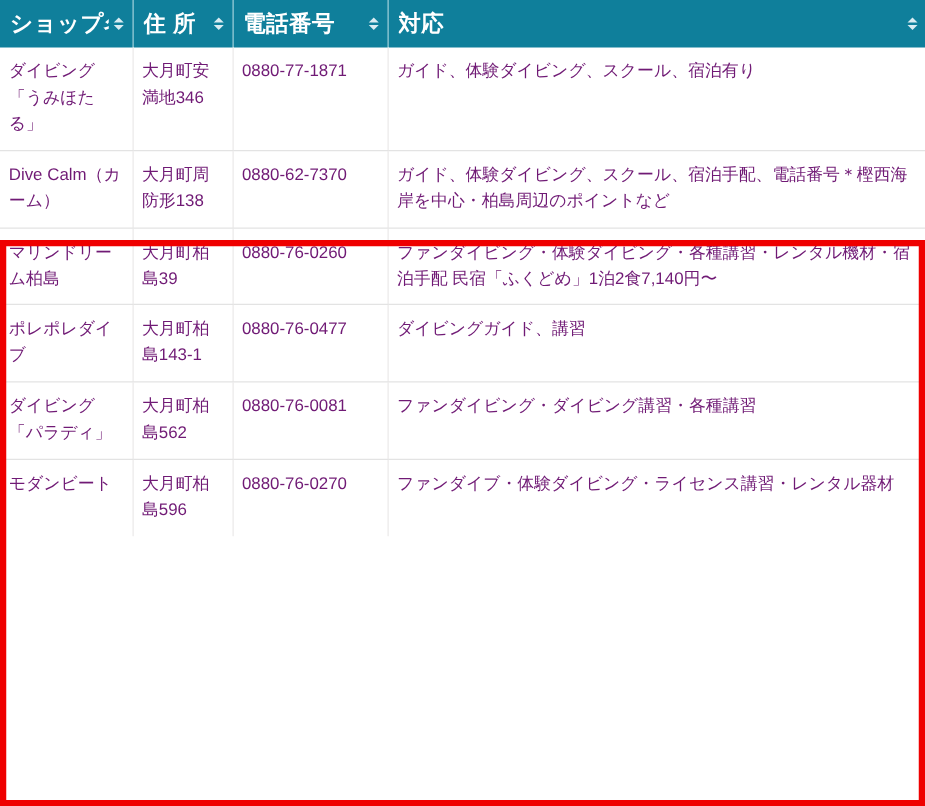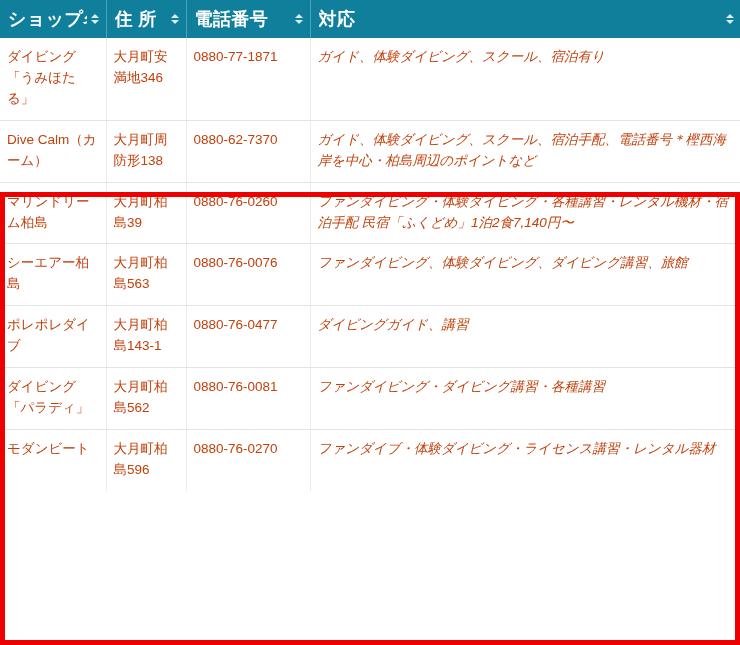--- a/index.html
+++ b/index.html
@@ -76,34 +76,33 @@
   }
   .sort-icon i.up {
     border-bottom: 4px solid #d9ecf2;
   }
   .sort-icon i.down {
     border-top: 4px solid #d9ecf2;
   }
 
   
   table.shop-table tbody td {
-    color: #c2410c;
+    color: #701a75;
     background: #ffffff;
     padding: 9px 7px 10px 7px;
     vertical-align: top;
     border-bottom: 1px solid #e3e3e3;
     border-right: 1px solid #eceaea;
     line-height: 1.55;
     font-size: 13.5px;
     word-break: break-all;
     overflow-wrap: anywhere;
   }
   table.shop-table tbody td:last-child {
     border-right: none;
-    font-style: italic;
   }
   table.shop-table tbody tr:last-child td {
     border-bottom: none;
   }
 
   .col-name  { width: 106px; }
   .col-addr  { width:  80px; }
   .col-tel   { width: 124px; }
   .col-desc  { width: auto; }
 
@@ -194,28 +193,20 @@
         </tr>
         <tr>
           <td class="cell-name">マリンドリーム柏島</td>
           <td class="cell-address">大月町柏島39</td>
           <td class="cell-tel">
             <span class="tel-line">0880-76-0260</span>
           </td>
           <td class="cell-desc">ファンダイビング・体験ダイビング・各種講習・レンタル機材・宿泊手配 民宿「ふくどめ」1泊2食7,140円〜</td>
         </tr>
         <tr>
-          <td class="cell-name">シーエアー柏島</td>
-          <td class="cell-address">大月町柏島563</td>
-          <td class="cell-tel">
-            <span class="tel-line">0880-76-0076</span>
-          </td>
-          <td class="cell-desc">ファンダイビング、体験ダイビング、ダイビング講習、旅館</td>
-        </tr>
-        <tr>
           <td class="cell-name">ポレポレダイブ</td>
           <td class="cell-address">大月町柏島143-1</td>
           <td class="cell-tel">
             <span class="tel-line">0880-76-0477</span>
           </td>
           <td class="cell-desc">ダイビングガイド、講習</td>
         </tr>
         <tr>
           <td class="cell-name">ダイビング「パラディ」</td>
           <td class="cell-address">大月町柏島562</td>

